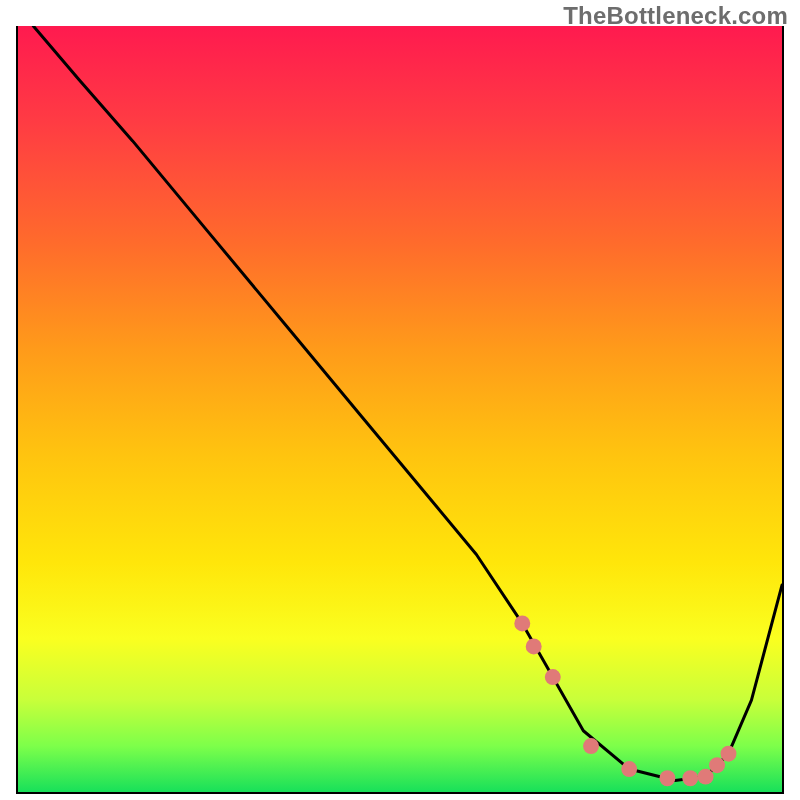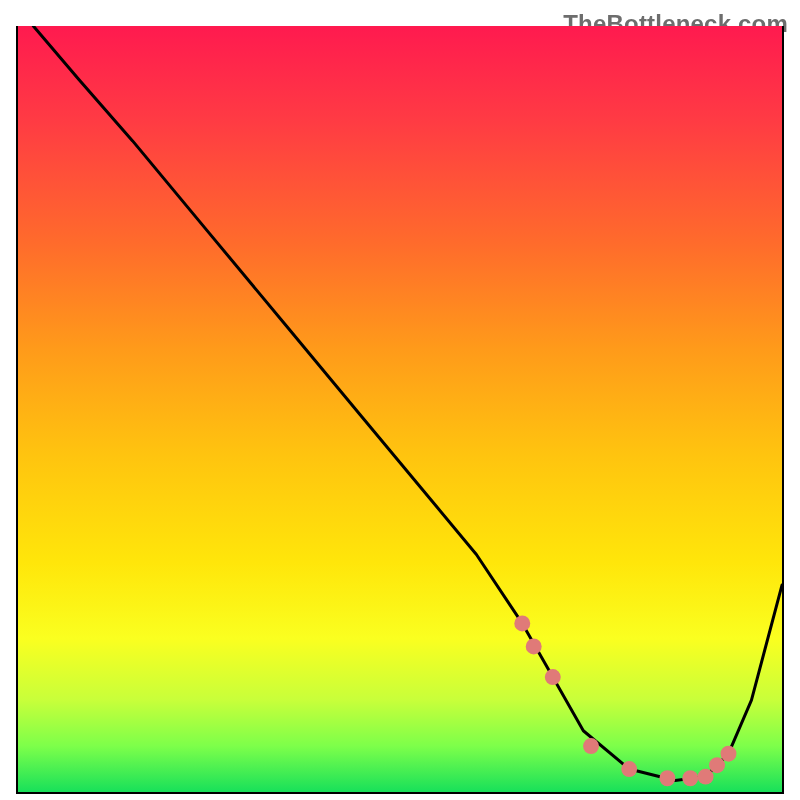--- a/index.html
+++ b/index.html
@@ -46,21 +46,21 @@
   }
   svg.lines {
     position: absolute;
     inset: 0;
     width: 100%;
     height: 100%;
   }
   .watermark {
     position: absolute;
     right: 12px;
-    top: 12px;
+    top: 4px;
     font: 600 24px/1 "Segoe UI", Arial, sans-serif;
     color: #6d6d6d;
     letter-spacing: 0.2px;
     user-select: none;
   }
 </style>
 </head>
 <body>
 
 <div class="stage">

